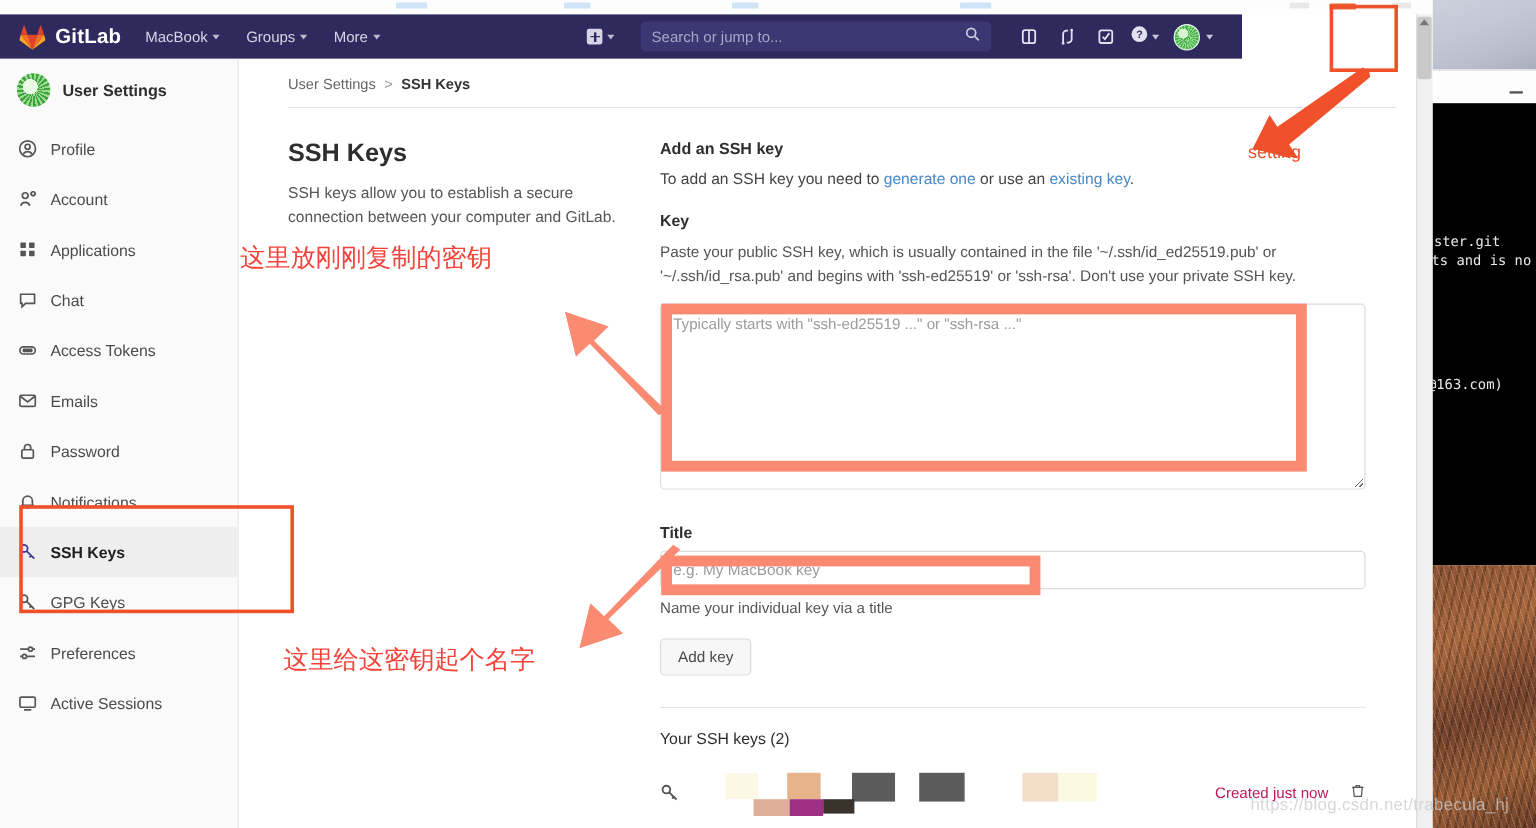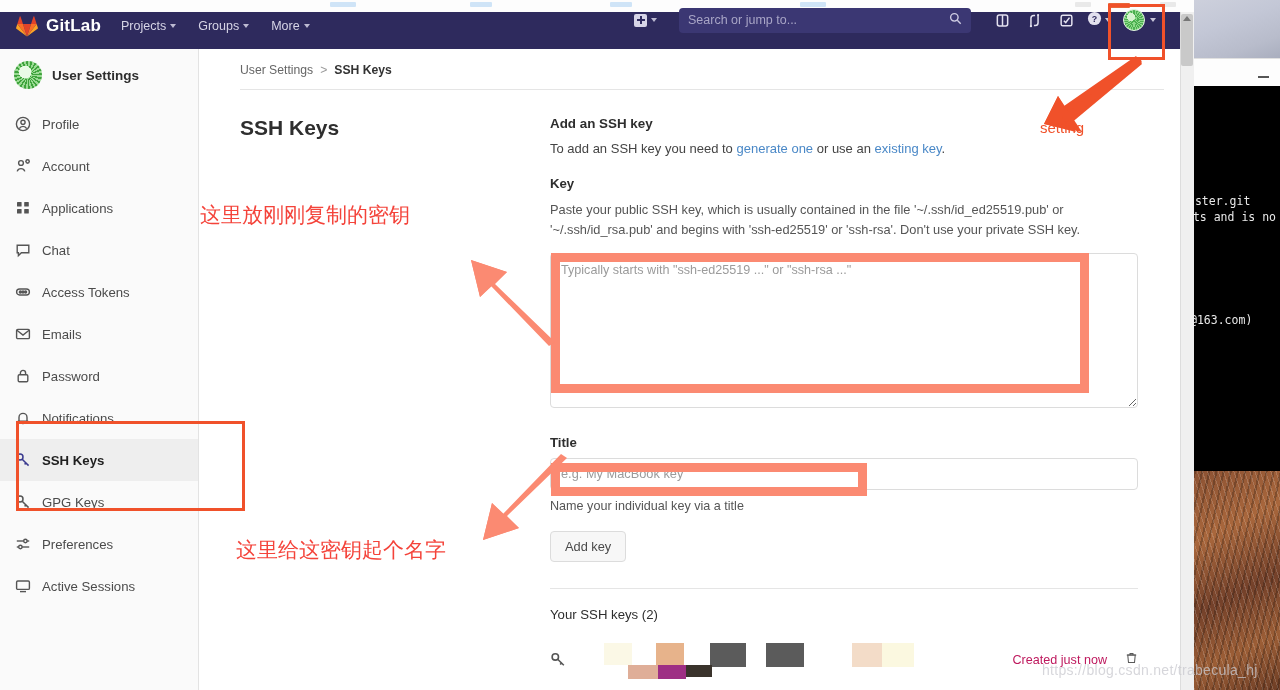--- a/index.html
+++ b/index.html
@@ -11,22 +11,22 @@
   }
   #root { position: relative; width: 1280px; height: 690px; overflow: hidden; background:#fff; }
 
   
   .browser-sliver { position:absolute; left:0; top:0; width:1280px; height:12px; background:#fdfdfd; }
   .sliver-mark { position:absolute; top:2px; height:5px; background:#cfe4f7; border-radius:1px; }
   .sliver-orange { position:absolute; top:3px; width:22px; height:5px; background:#e8683a; border-radius:1px; }
 
   
   .navbar {
-    position:absolute; left:0; top:12px; width:1180px; height:37px;
-    background:#2e2a5d; display:flex; align-items:flex-end; padding:12px 8px;
+    position:absolute; left:0; top:12px; width:1035px; height:37px;
+    background:#2e2a5d; display:flex; align-items:center; padding:12px 8px;
   }
   .brand { display:flex; align-items:center; gap:8px; margin-left:8px; margin-right:18px; cursor:pointer; }
   .fox { width:22px; height:22px; position:relative; }
   .brand-name { color:#fff; font-size:17px; font-weight:600; letter-spacing:.2px; }
   .nav-links { display:flex; align-items:center; gap:18px; }
   .nav-link {
     color:#d6d4e6; font-size:12.5px; display:flex; align-items:center; gap:4px;
     cursor:pointer; padding:4px 2px;
   }
   .caret { display:inline-block; width:0;height:0;
@@ -184,21 +184,21 @@
           <path d="M2.2 13.6 L11.4 13.6 L7.4 1.4 A0.7 0.7 0 0 0 6.1 1.4 Z" fill="#e24329"></path>
           <path d="M18 34 L24.6 13.6 L33.8 13.6 Z" fill="#fc6d26"></path>
           <path d="M33.8 13.6 L35.8 20 A1.4 1.4 0 0 1 35.3 21.6 L18 34 Z" fill="#fca326"></path>
           <path d="M33.8 13.6 L24.6 13.6 L28.6 1.4 A0.7 0.7 0 0 1 29.9 1.4 Z" fill="#e24329"></path>
         </svg>
       </span>
       <span class="brand-name">GitLab</span>
     </div>
     <div class="nav-links">
       <span class="nav-link">
-        <span>Projects</span>
+        <span>MacBook</span>
         <i class="caret"></i>
       </span>
       <span class="nav-link">
         <span>Groups</span>
         <i class="caret"></i>
       </span>
       <span class="nav-link">
         <span>More</span>
         <i class="caret"></i>
       </span>
@@ -396,20 +396,21 @@
     <div class="breadcrumb">
       <a>User Settings</a>
       <span class="crumb-sep">&gt;</span>
       <span class="crumb-current">SSH Keys</span>
     </div>
     <div class="hr"></div>
 
     <div class="cols">
       <div class="col-left">
         <div class="sec-title">SSH Keys</div>
+        <div class="sec-desc">SSH keys allow you to establish a secure connection between your computer and GitLab.</div>
       </div>
 
       <div class="col-right">
         <div class="form-title">Add an SSH key</div>
         <div class="form-sub">
           <span>To add an SSH key you need to </span><a>generate one</a><span> or use an </span><a>existing key</a><span>.</span>
         </div>
 
         <div class="label">Key</div>
         <div class="help">Paste your public SSH key, which is usually contained in the file '~/.ssh/id_ed25519.pub' or '~/.ssh/id_rsa.pub' and begins with 'ssh-ed25519' or 'ssh-rsa'. Don't use your private SSH key.</div>

